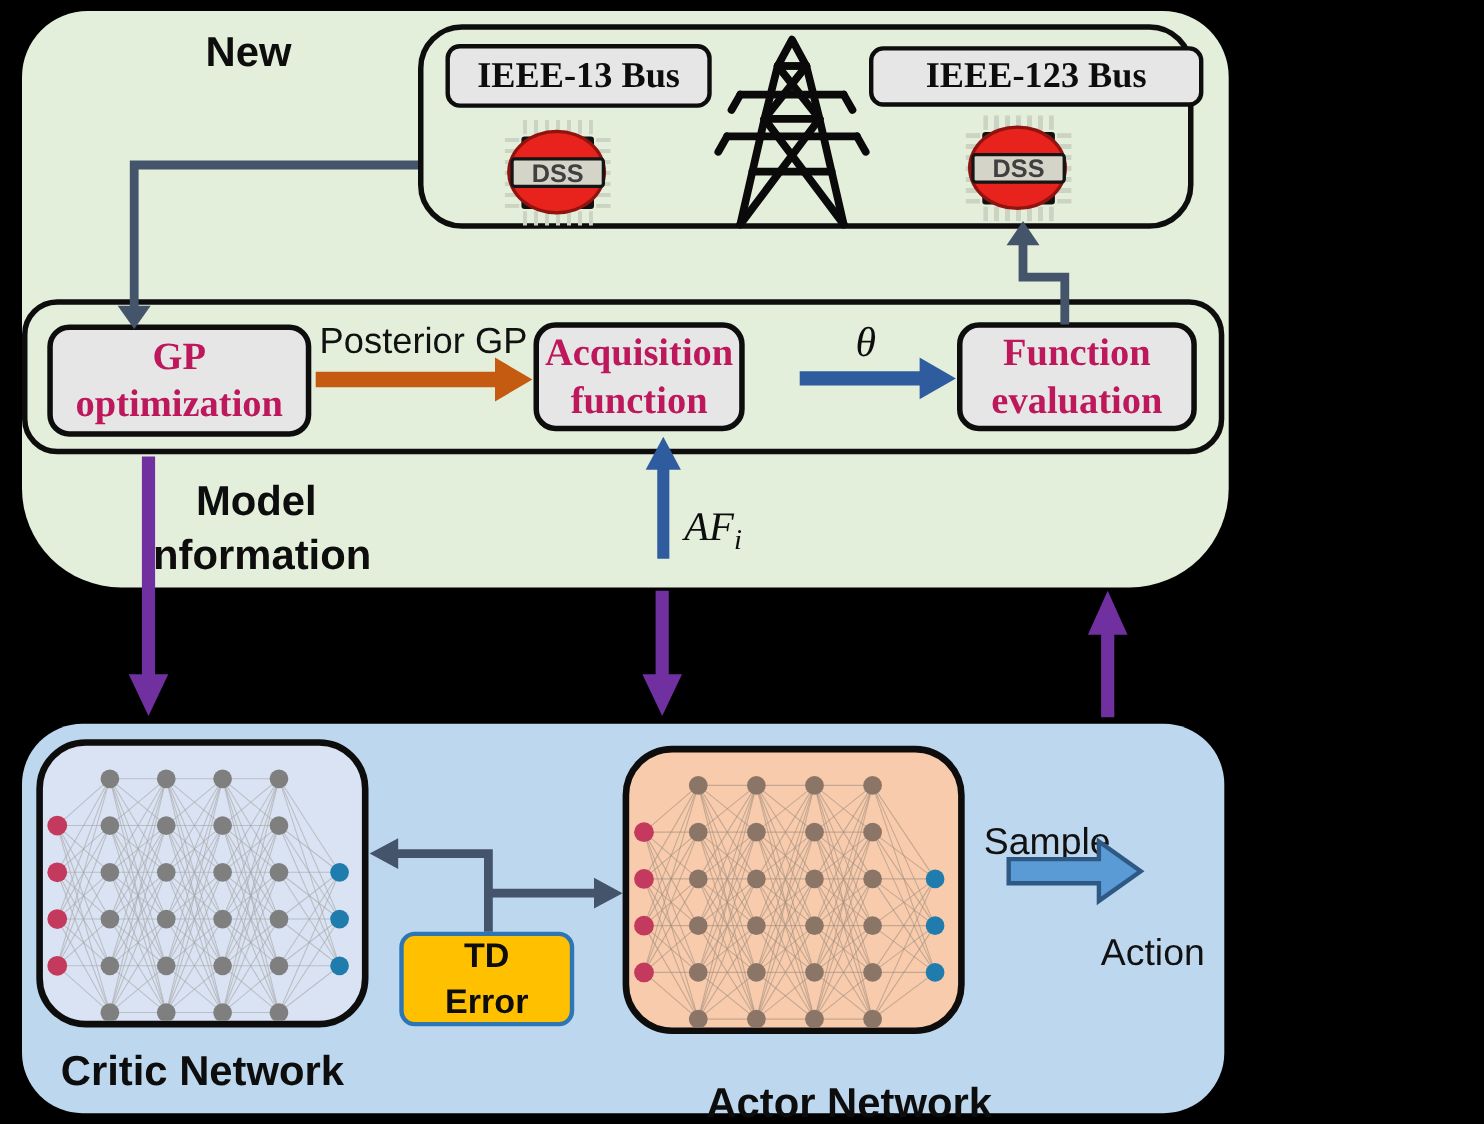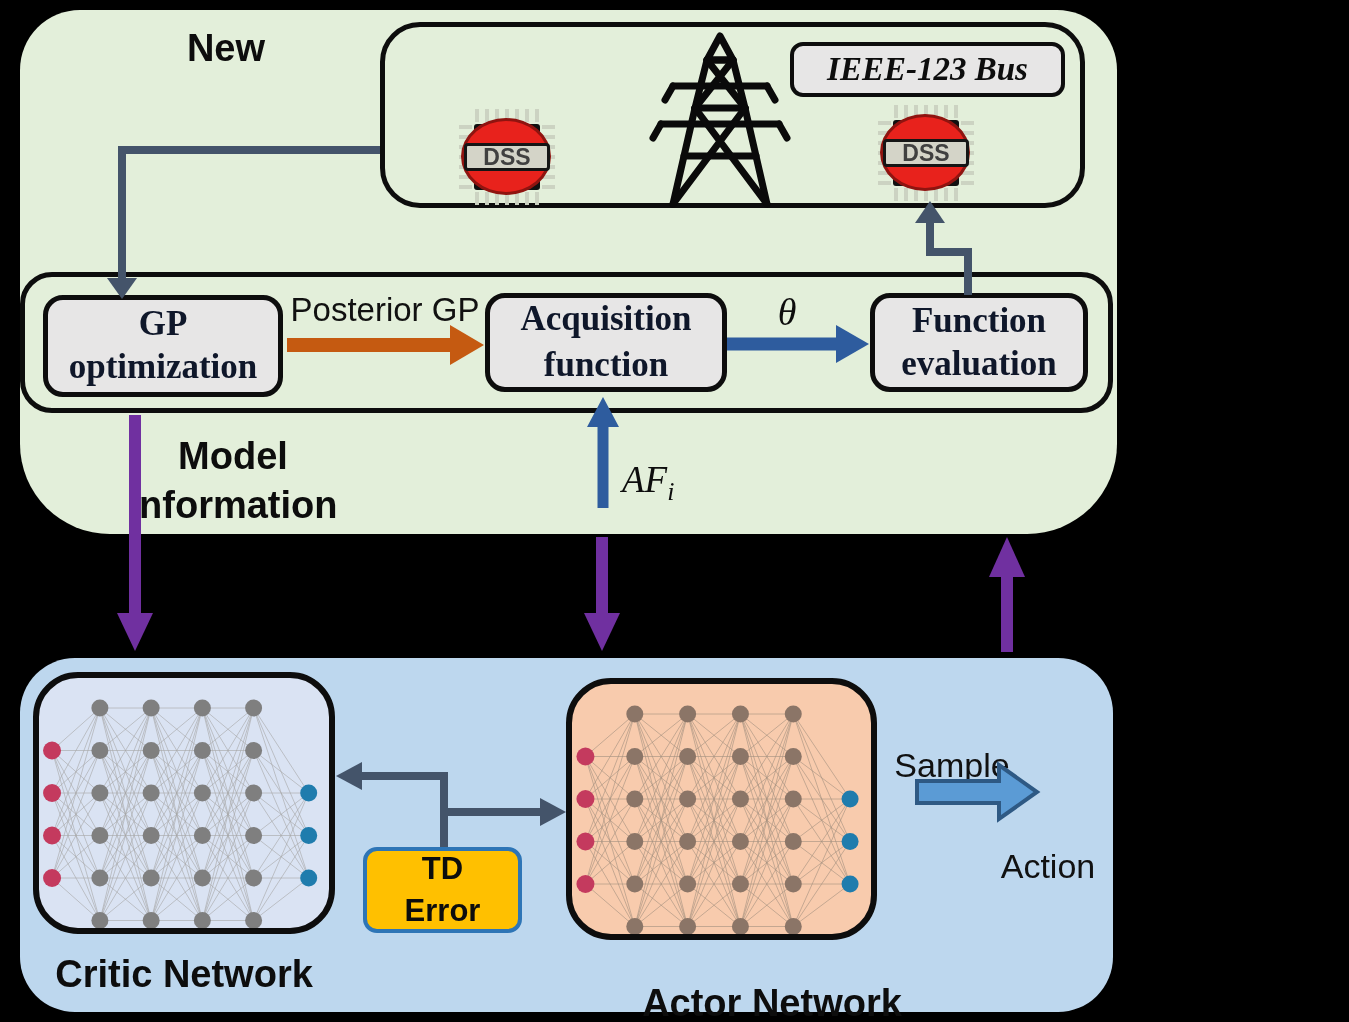--- a/index.html
+++ b/index.html
@@ -5,21 +5,21 @@
   html,body{margin:0;padding:0;background:#000;}
   #stage{position:relative;width:1349px;height:1022px;background:var(--bg);overflow:hidden;
          font-family:"Liberation Sans",sans-serif;}
   .abs{position:absolute;}
   .panel-green{background:var(--panel-green);border-radius:60px 60px 90px 90px;}
   .panel-blue{background:var(--panel-blue);border-radius:55px;}
   .inner-box{background:var(--panel-green);border:5px solid var(--outline);border-radius:40px;box-sizing:border-box;}
   .mid-box{border:5px solid var(--outline);border-radius:32px;box-sizing:border-box;}
   .gray-box{background:var(--box-gray);border:5px solid var(--outline);border-radius:20px;box-sizing:border-box;
             display:flex;flex-direction:column;align-items:center;justify-content:center;
-            font-family:"Liberation Serif",serif;font-weight:bold;font-size:35px;line-height:1.22;color:#0f172a;}
+            font-family:"Liberation Serif",serif;font-weight:bold;font-size:35px;line-height:1.22;color:#be185d;}
   .ieee-box{background:var(--box-gray);border:4px solid var(--outline);border-radius:13px;box-sizing:border-box;
             display:flex;align-items:center;justify-content:center;
             font-family:"Liberation Serif",serif;font-weight:bold;font-size:33px;color:#0d0d0d;}
   .net-box{border:6px solid var(--outline);border-radius:45px;box-sizing:border-box;}
   .lbl-bold{font-weight:bold;font-size:38px;color:#0d0d0d;text-align:center;line-height:1.28;}
   .lbl-reg{font-size:34px;color:#111;text-align:center;}
   .serif-it{font-family:"Liberation Serif",serif;font-style:italic;font-size:38px;color:#0d0d0d;}
   .td-box{background:var(--td-fill);border:4px solid var(--td-border);border-radius:14px;box-sizing:border-box;
           display:flex;flex-direction:column;align-items:center;justify-content:center;
           font-weight:bold;font-size:31px;color:#0d0d0d;line-height:1.35;}
@@ -54,22 +54,25 @@
 </style>
 </head>
 <body>
 
 <div id="stage">
 
   <div class="abs panel-green" style="left:20px;top:10px;width:1097px;height:524px;"></div>
 
   <div class="abs inner-box" style="left:380px;top:22px;width:705px;height:186px;"></div>
 
-
-  <div class="abs ieee-box" style="left:790px;top:42px;width:275px;height:55px;font-style:italic;">
+  <div class="abs ieee-box" style="left:405px;top:40px;width:242px;height:58px;">
+    <span>IEEE-13 Bus</span>
+  </div>
+
+  <div class="abs ieee-box" style="left:790px;top:42px;width:304px;height:55px;">
     <span>IEEE-123 Bus</span>
   </div>
 
   <div class="dss" style="left:459px;top:109px;">
     <div class="pin pt"></div>
     <div class="pin pb"></div>
     <div class="pin v pl"></div>
     <div class="pin v pr"></div>
     <div class="chip"></div>
     <div class="disc"></div>
@@ -111,21 +114,21 @@
     <div>New</div>
   </div>
 
   <div class="abs mid-box" style="left:20px;top:272px;width:1093px;height:141px;"></div>
 
   <div class="abs gray-box" style="left:43px;top:295px;width:240px;height:102px;">
     <span>GP</span>
     <span>optimization</span>
   </div>
 
-  <div class="abs gray-box" style="left:485px;top:293px;width:242px;height:99px;justify-content:space-between;">
+  <div class="abs gray-box" style="left:485px;top:293px;width:192px;height:99px;">
     <span>Acquisition</span>
     <span>function</span>
   </div>
 
   <div class="abs gray-box" style="left:870px;top:293px;width:218px;height:99px;">
     <span>Function</span>
     <span>evaluation</span>
   </div>
 
   <div class="abs lbl-reg ctr" style="left:385px;top:291px;font-size:33px;white-space:nowrap;"><span>Posterior GP</span></div>

